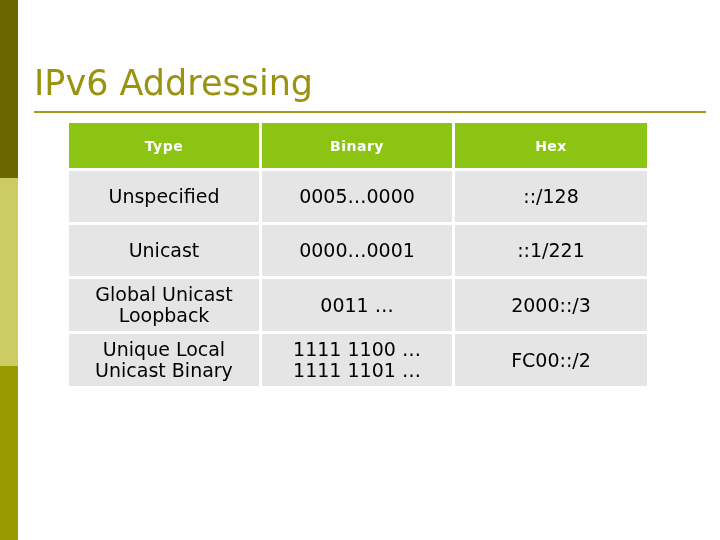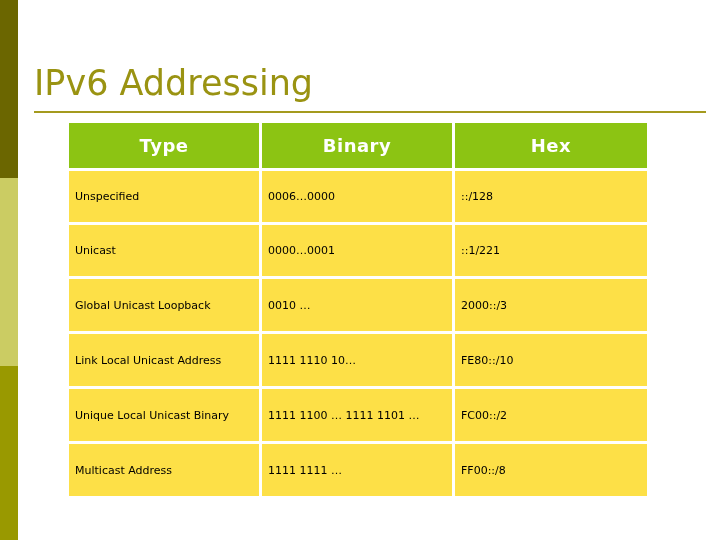--- a/index.html
+++ b/index.html
@@ -73,36 +73,36 @@
     border-spacing: 3px 3px;
     table-layout: fixed;
   }
   #addr-table col.c-type   { width: 190px; }
   #addr-table col.c-binary { width: 190px; }
   #addr-table col.c-hex    { width: 192px; }
 
   #addr-table th {
     background: #8cc413;
     color: #ffffff;
-    font-size: 18px;
+    font-size: 14px;
     font-weight: bold;
     height: 45px;
     padding: 0 4px;
     text-align: center;
     vertical-align: middle;
     letter-spacing: 0.5px;
   }
 
   #addr-table td {
-    background: #fde047;
+    background: #e5e5e5;
     color: #000000;
-    font-size: 11px;
+    font-size: 19px;
     line-height: 21px;
     padding: 4px 6px;
-    text-align: left;
+    text-align: center;
     vertical-align: middle;
   }
   #addr-table tr.r-h1 td { height: 43px; }
   #addr-table tr.r-h2 td { height: 43px; }
   #addr-table tr.r-h3 td { height: 44px; }
   #addr-table tr.r-h4 td { height: 44px; }
   #addr-table tr.r-h5 td { height: 44px; }
   #addr-table tr.r-h6 td { height: 44px; }
 
   td.align-left { text-align: left; padding-left: 10px; }
@@ -130,44 +130,34 @@
     <thead>
       <tr>
         <th>Type</th>
         <th>Binary</th>
         <th>Hex</th>
       </tr>
     </thead>
     <tbody>
       <tr class="r-h1">
         <td>Unspecified</td>
-        <td>0006…0000</td>
+        <td>0005…0000</td>
         <td>::/128</td>
       </tr>
       <tr class="r-h2">
         <td>Unicast</td>
         <td>0000…0001</td>
         <td>::1/221</td>
       </tr>
       <tr class="r-h3">
         <td>Global Unicast Loopback</td>
-        <td>0010 …</td>
+        <td>0011 …</td>
         <td>2000::/3</td>
-      </tr>
-      <tr class="r-h4">
-        <td>Link Local Unicast Address</td>
-        <td class="align-left">1111 1110 10…</td>
-        <td>FE80::/10</td>
       </tr>
       <tr class="r-h5">
         <td>Unique Local Unicast Binary</td>
         <td>1111 1100 … 1111 1101 …</td>
         <td>FC00::/2</td>
-      </tr>
-      <tr class="r-h6">
-        <td>Multicast Address</td>
-        <td>1111 1111 …</td>
-        <td>FF00::/8</td>
       </tr>
     </tbody>
   </table>
 
 </div>
 
 </body></html>

